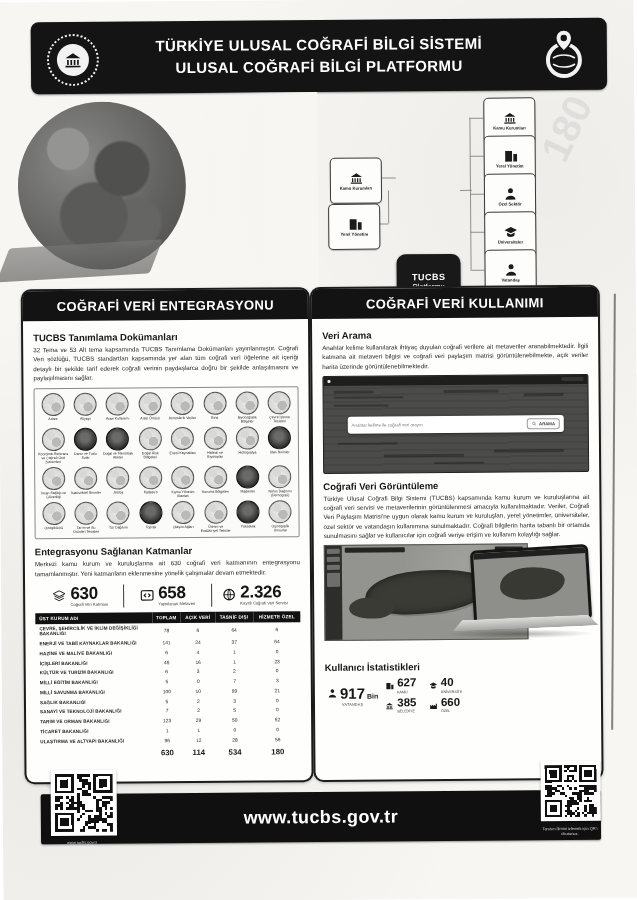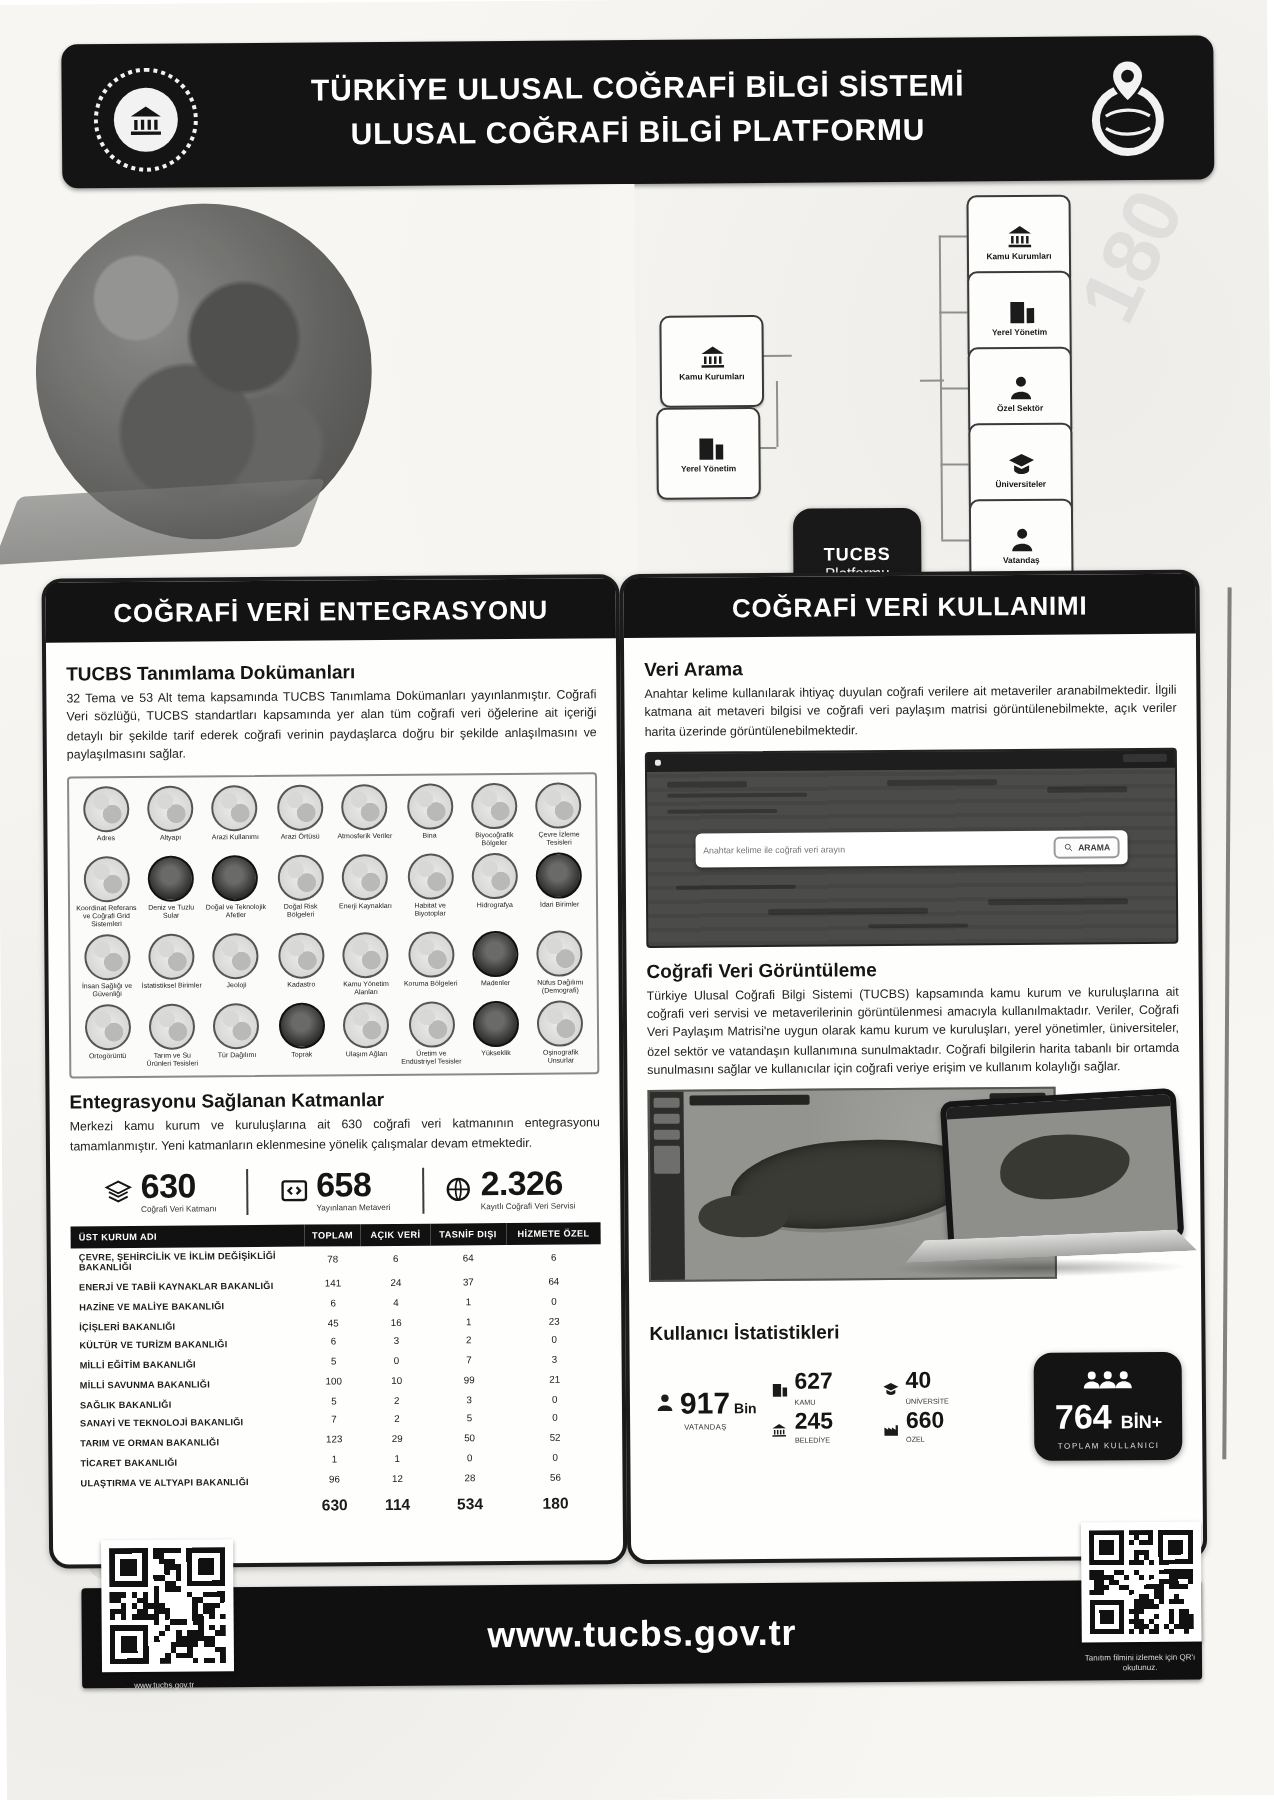--- a/index.html
+++ b/index.html
@@ -109,21 +109,21 @@
   .lshadow{position:absolute;right:-4px;top:86px;width:150px;height:9px;background:radial-gradient(ellipse at center, rgba(0,0,0,.30), transparent 70%);}
 
   
   .ustats{display:flex;align-items:center;gap:7px;margin-top:5px;}
   .uprimary{display:flex;flex-direction:column;align-items:center;margin-left:2px;}
   .uprow{display:flex;align-items:baseline;gap:2px;}
   .uprimary svg{width:11px;height:11px;fill:#1d1d1d;}
   .ubig{font-size:15px;font-weight:bold;}
   .usuf{font-size:7px;font-weight:bold;}
   .ulbl{font-size:3.8px;color:#333;margin-top:1px;letter-spacing:.2px;}
-  .ugrid{display:grid;grid-template-columns:1fr 1fr;gap:3px 22px;}
+  .ugrid{display:grid;grid-template-columns:1fr 1fr;gap:3px 10px;}
   .uitem{display:flex;align-items:center;gap:3px;}
   .uitem svg{width:9px;height:9px;fill:#232323;}
   .uval{font-size:11.5px;font-weight:bold;line-height:1;}
   .uit-lbl{font-size:3.6px;color:#333;margin-top:1px;}
   .utotal{margin-left:auto;background:#141414;color:#fff;border-radius:9px;padding:6px 10px 5px 10px;text-align:center;box-shadow:0 1px 3px rgba(0,0,0,.4);}
   .utotal svg{width:26px;height:10px;fill:#fff;}
   .utnum{font-size:17px;font-weight:bold;line-height:1.05;}
   .utsuf{font-size:9px;font-weight:bold;}
   .utlbl{font-size:4px;letter-spacing:.8px;color:#ddd;margin-top:1px;}
 
@@ -607,47 +607,34 @@
               <div>
                 <div class="uval">40</div>
                 <div class="uit-lbl">ÜNİVERSİTE</div>
               </div>
             </div>
             <div class="uitem">
               <svg viewBox="0 0 24 24" style="width:9px;height:9px;fill:#1b1b1b;">
                 <path d="M3 10h18L12 4 3 10zm2 2v6h2v-6H5zm4 0v6h2v-6H9zm4 0v6h2v-6h-2zm4 0v6h2v-6h-2zM3 19h18v2H3z"></path>
               </svg>
               <div>
-                <div class="uval">245</div>
+                <div class="uval">385</div>
                 <div class="uit-lbl">BELEDİYE</div>
               </div>
             </div>
             <div class="uitem">
               <svg viewBox="0 0 24 24" style="width:9px;height:9px;fill:#1b1b1b;">
                 <path d="M3 21V10l5 3v-3l5 3v-3l5 3V7h3v14H3z"></path>
               </svg>
               <div>
                 <div class="uval">660</div>
                 <div class="uit-lbl">ÖZEL</div>
               </div>
             </div>
           </div>
-        <div class="utotal">
-          <svg viewBox="0 0 52 20">
-              <circle cx="10" cy="5" r="4"></circle>
-              <path d="M2 18c0-5 4-7 8-7s8 2 8 7z"></path>
-              <circle cx="26" cy="5" r="4"></circle>
-              <path d="M18 18c0-5 4-7 8-7s8 2 8 7z"></path>
-              <circle cx="42" cy="5" r="4"></circle>
-              <path d="M34 18c0-5 4-7 8-7s8 2 8 7z"></path>
-            </svg>
-          <div><span class="utnum">764</span>
-               <span class="utsuf">BİN+</span></div>
-          <div class="utlbl">TOPLAM KULLANICI</div>
-        </div>
       </div>
     </div>
   </div>
 
   <div class="scanline"></div>
 
   <div class="ftr">
     <div class="ftr-url">www.tucbs.gov.tr</div>
   </div>
   <div class="qrbox qr-left" id="qr-left">

